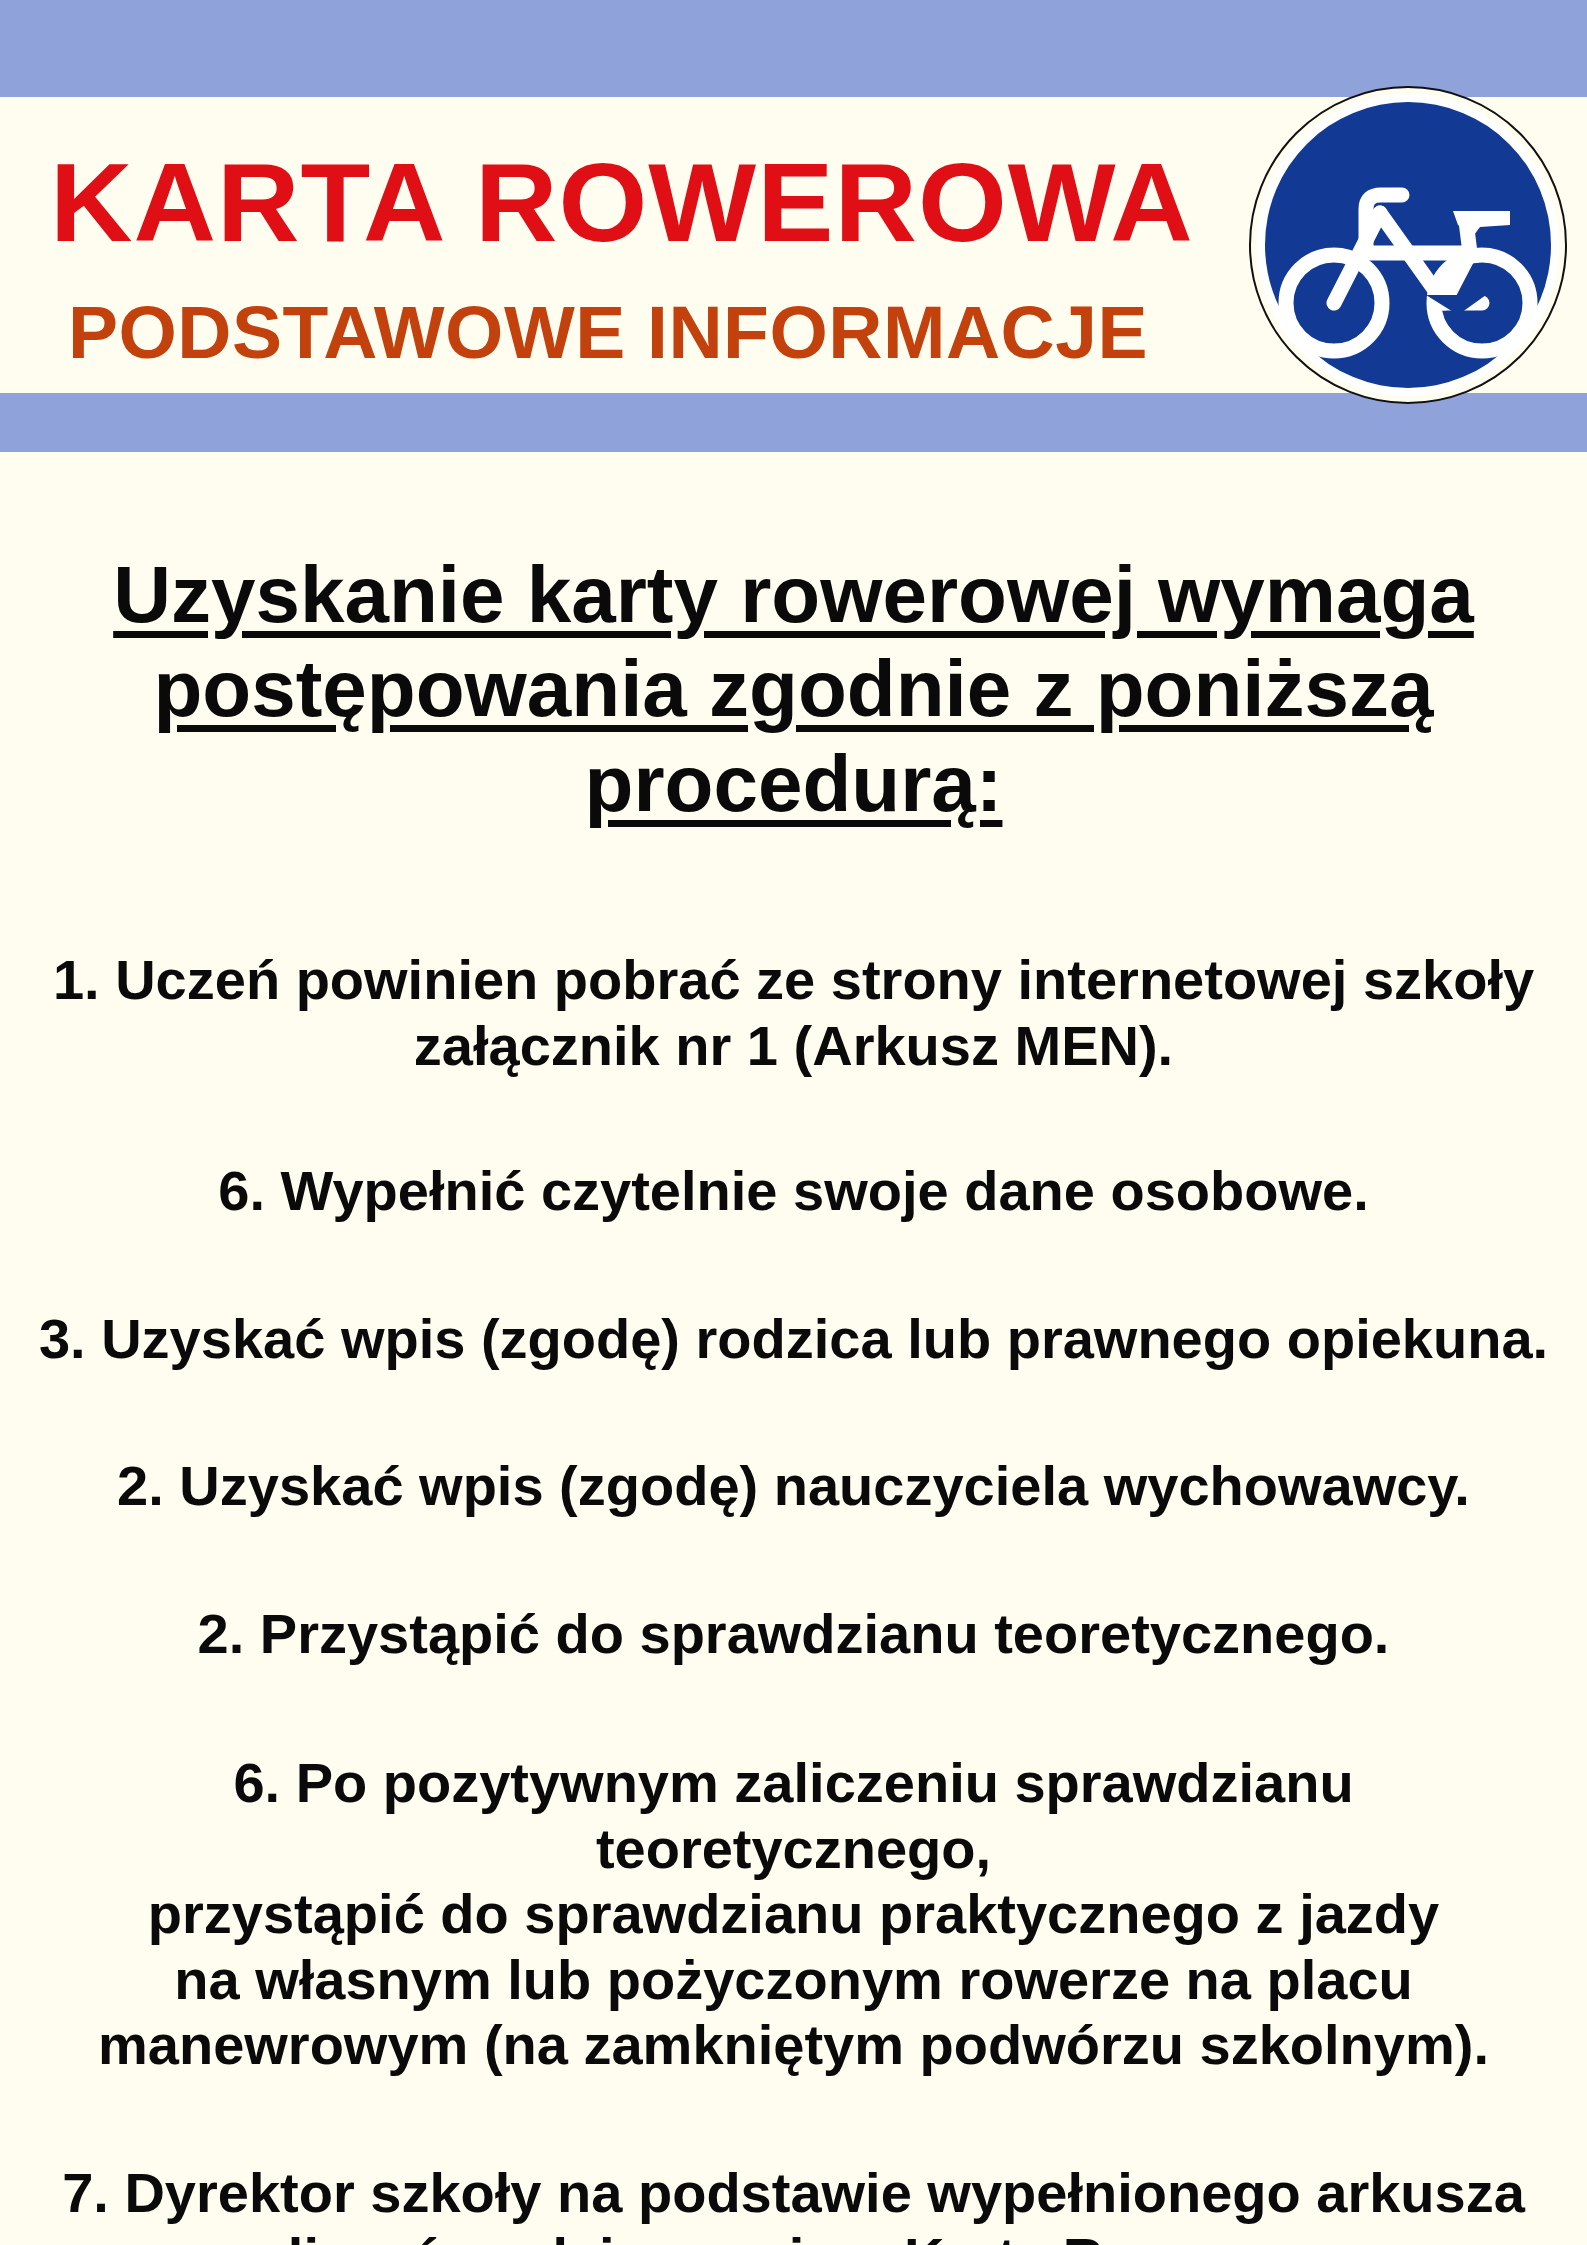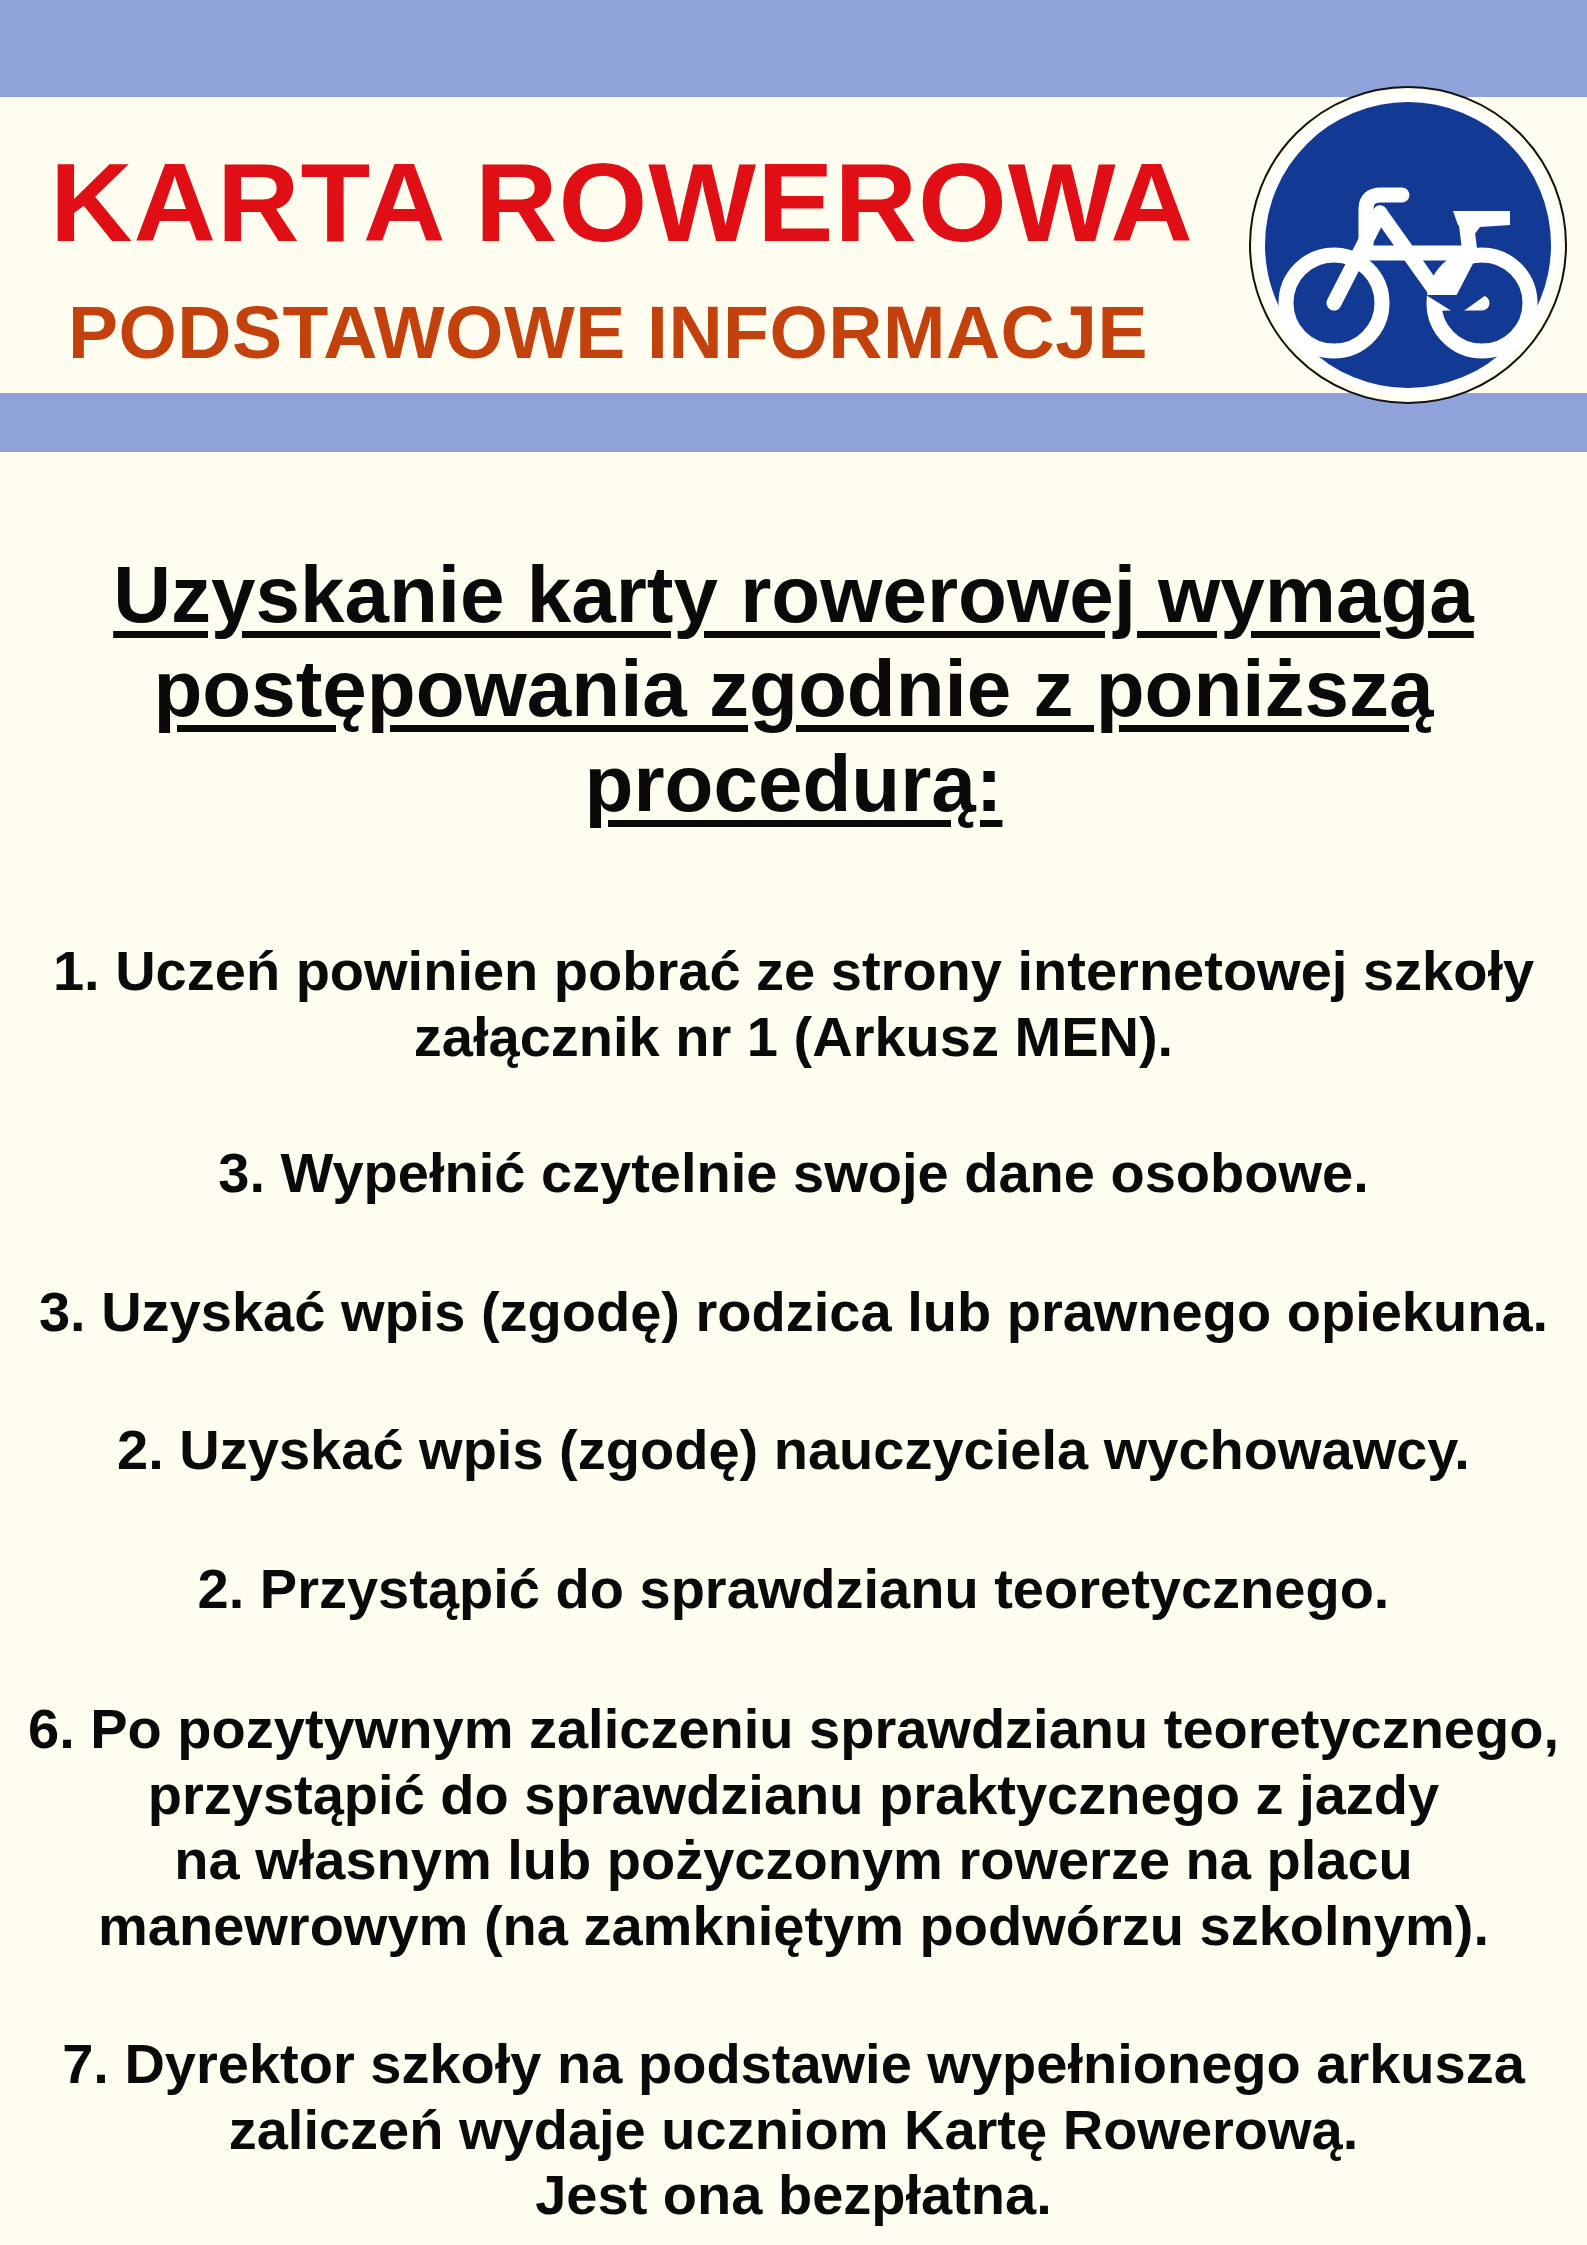--- a/index.html
+++ b/index.html
@@ -125,21 +125,21 @@
     display: block;
   }
 
   .steps {
     margin: 0;
     padding: 0;
     list-style: none;
   }
 
   .step {
-    margin: 3px;
+    margin: 12px;
     padding: 0 18px;
     font-family: "Liberation Sans Narrow", "Liberation Sans", sans-serif;
     font-weight: bold;
     font-size: 56px;
     line-height: 1.17;
     color: #0a0a0a;
     white-space: pre-line;
   }
 
   .step-1 { padding-top: 104px; }
@@ -189,21 +189,21 @@
   <div class="content">
 
     <h3 class="procedure-heading">
       <span class="hl">Uzyskanie karty rowerowej wymaga</span>
       <span class="hl">postępowania zgodnie z poniższą procedurą:</span>
     </h3>
 
     <ol class="steps">
       <li class="step step-1">1. Uczeń powinien pobrać ze strony internetowej szkoły
 załącznik nr 1 (Arkusz MEN).</li>
-      <li class="step step-2">3. Wypełnić czytelnie swoje dane osobowe.</li>
+      <li class="step step-2">6. Wypełnić czytelnie swoje dane osobowe.</li>
       <li class="step step-3">3. Uzyskać wpis (zgodę) rodzica lub prawnego opiekuna.</li>
       <li class="step step-4">2. Uzyskać wpis (zgodę) nauczyciela wychowawcy.</li>
       <li class="step step-5">2. Przystąpić do sprawdzianu teoretycznego.</li>
       <li class="step step-6">6. Po pozytywnym zaliczeniu sprawdzianu teoretycznego,
 przystąpić do sprawdzianu praktycznego z jazdy
 na własnym lub pożyczonym rowerze na placu
 manewrowym (na zamkniętym podwórzu szkolnym).</li>
       <li class="step step-7">7. Dyrektor szkoły na podstawie wypełnionego arkusza
 zaliczeń wydaje uczniom Kartę Rowerową.
 Jest ona bezpłatna.</li>

